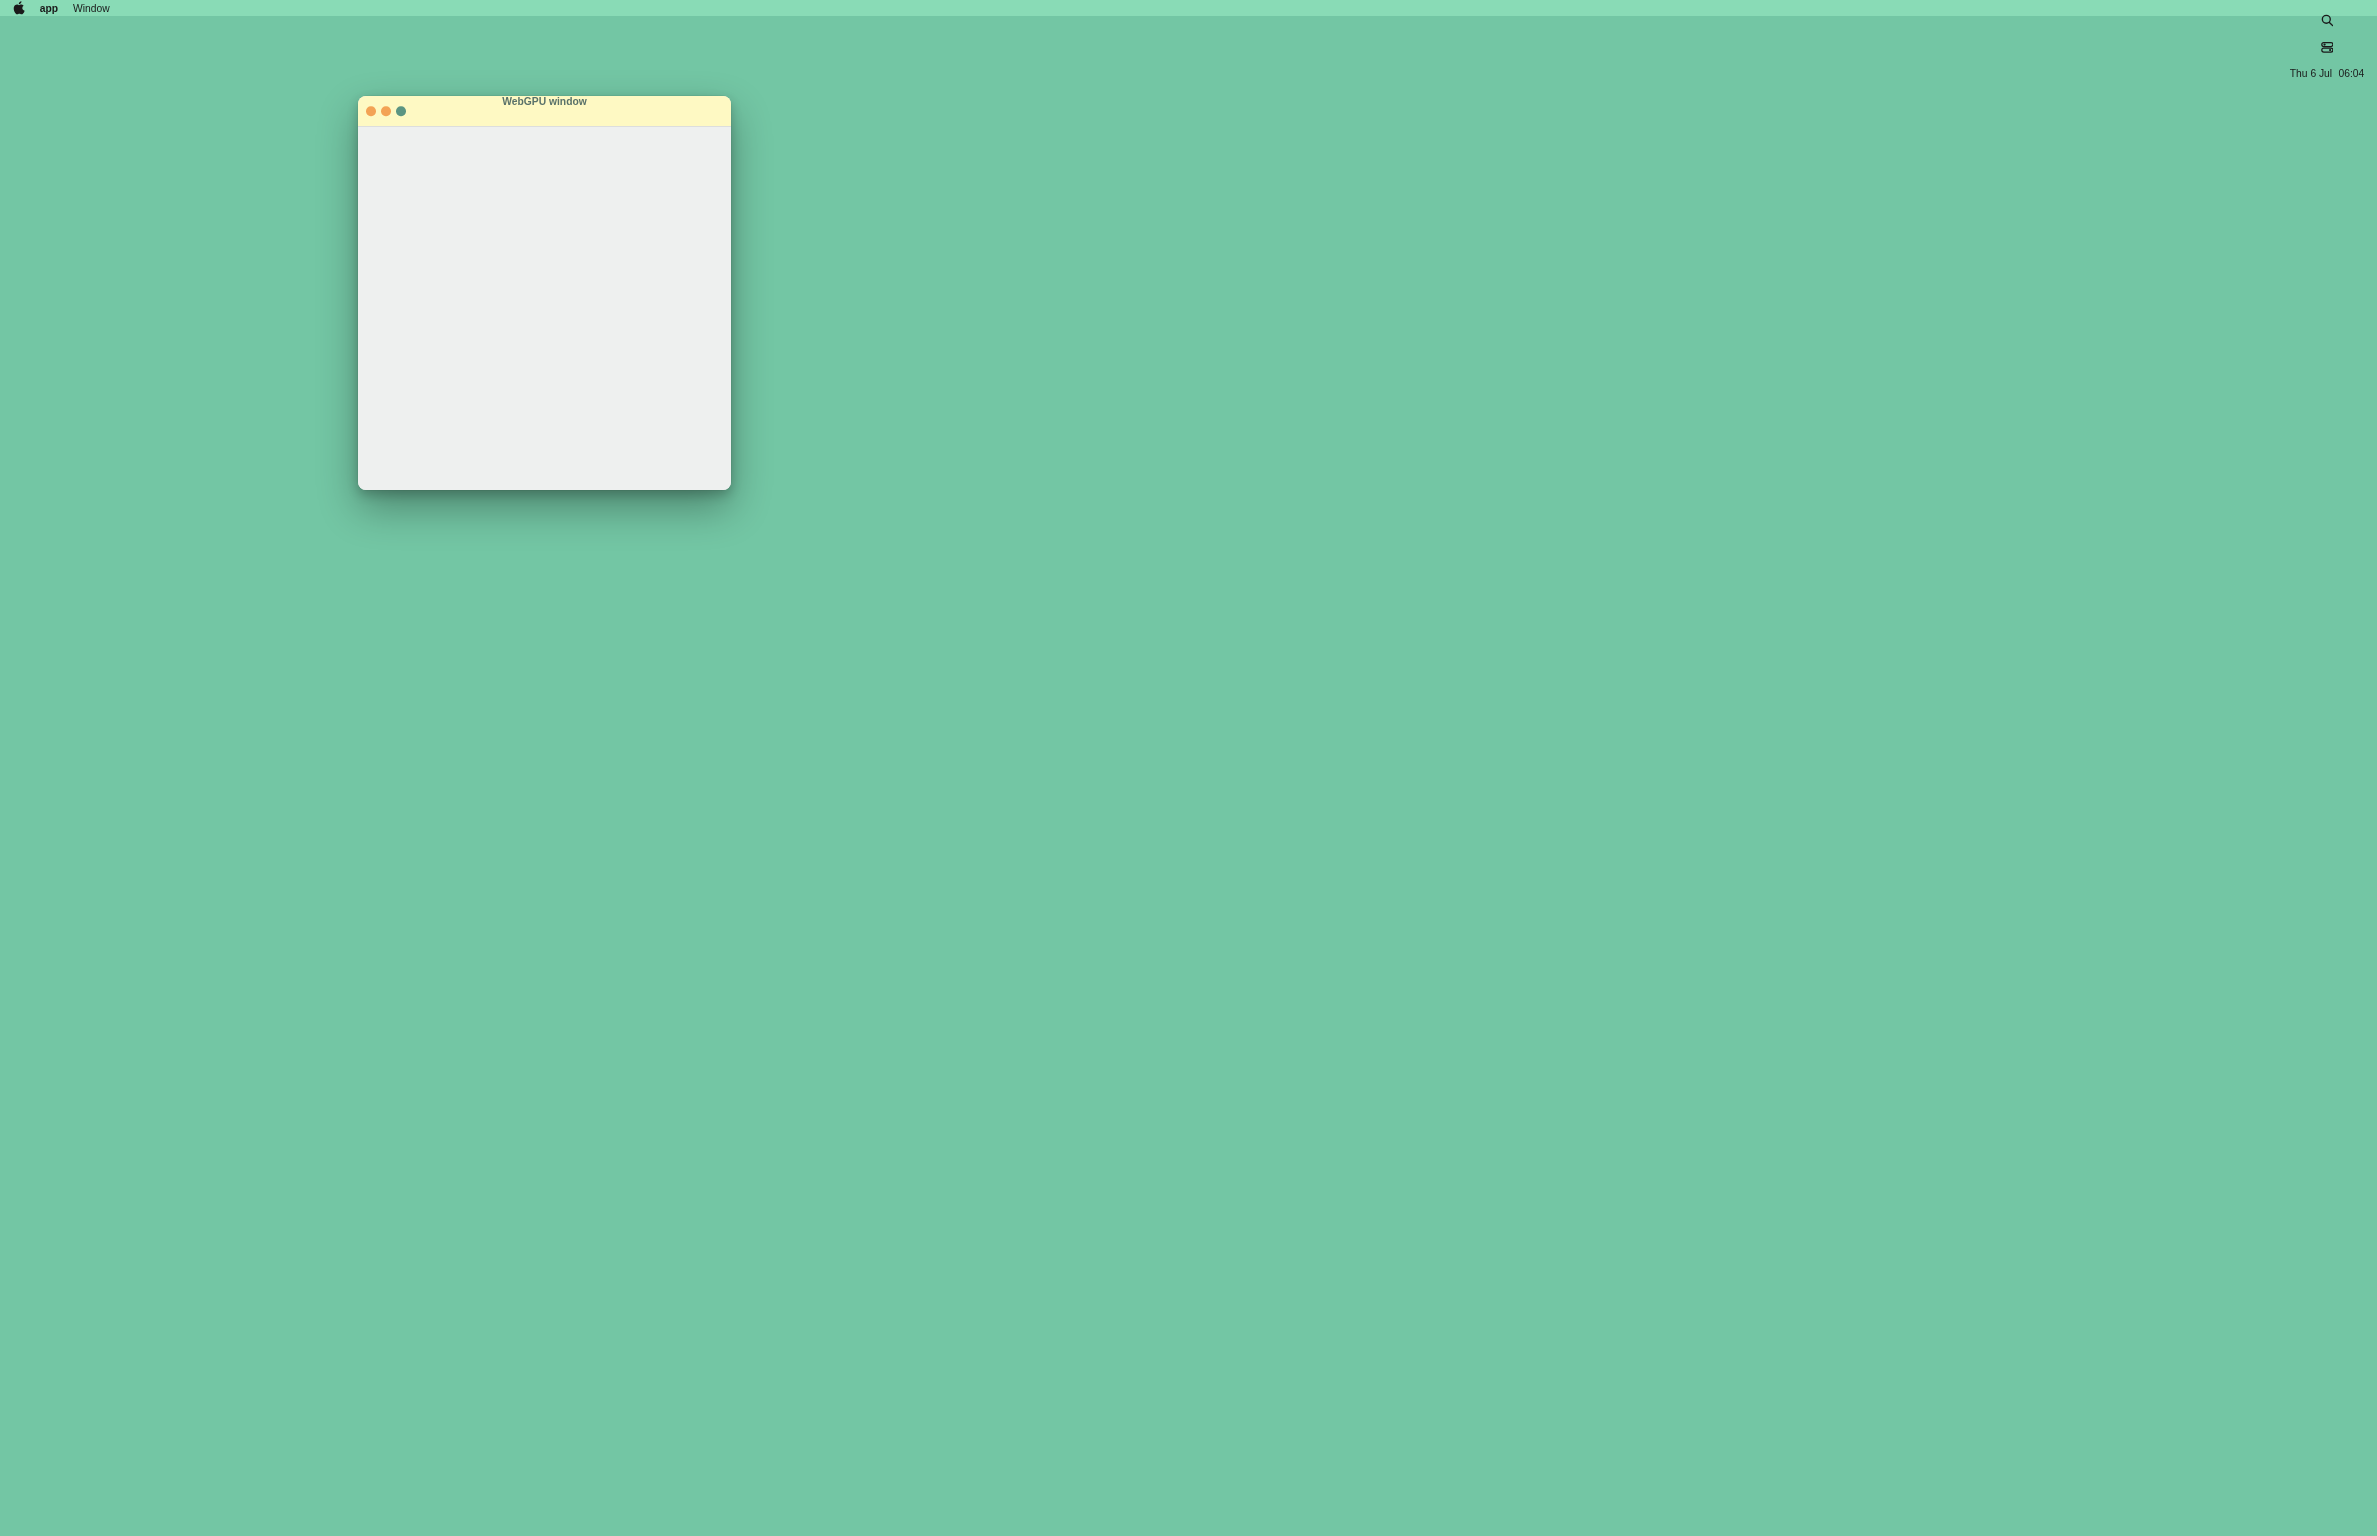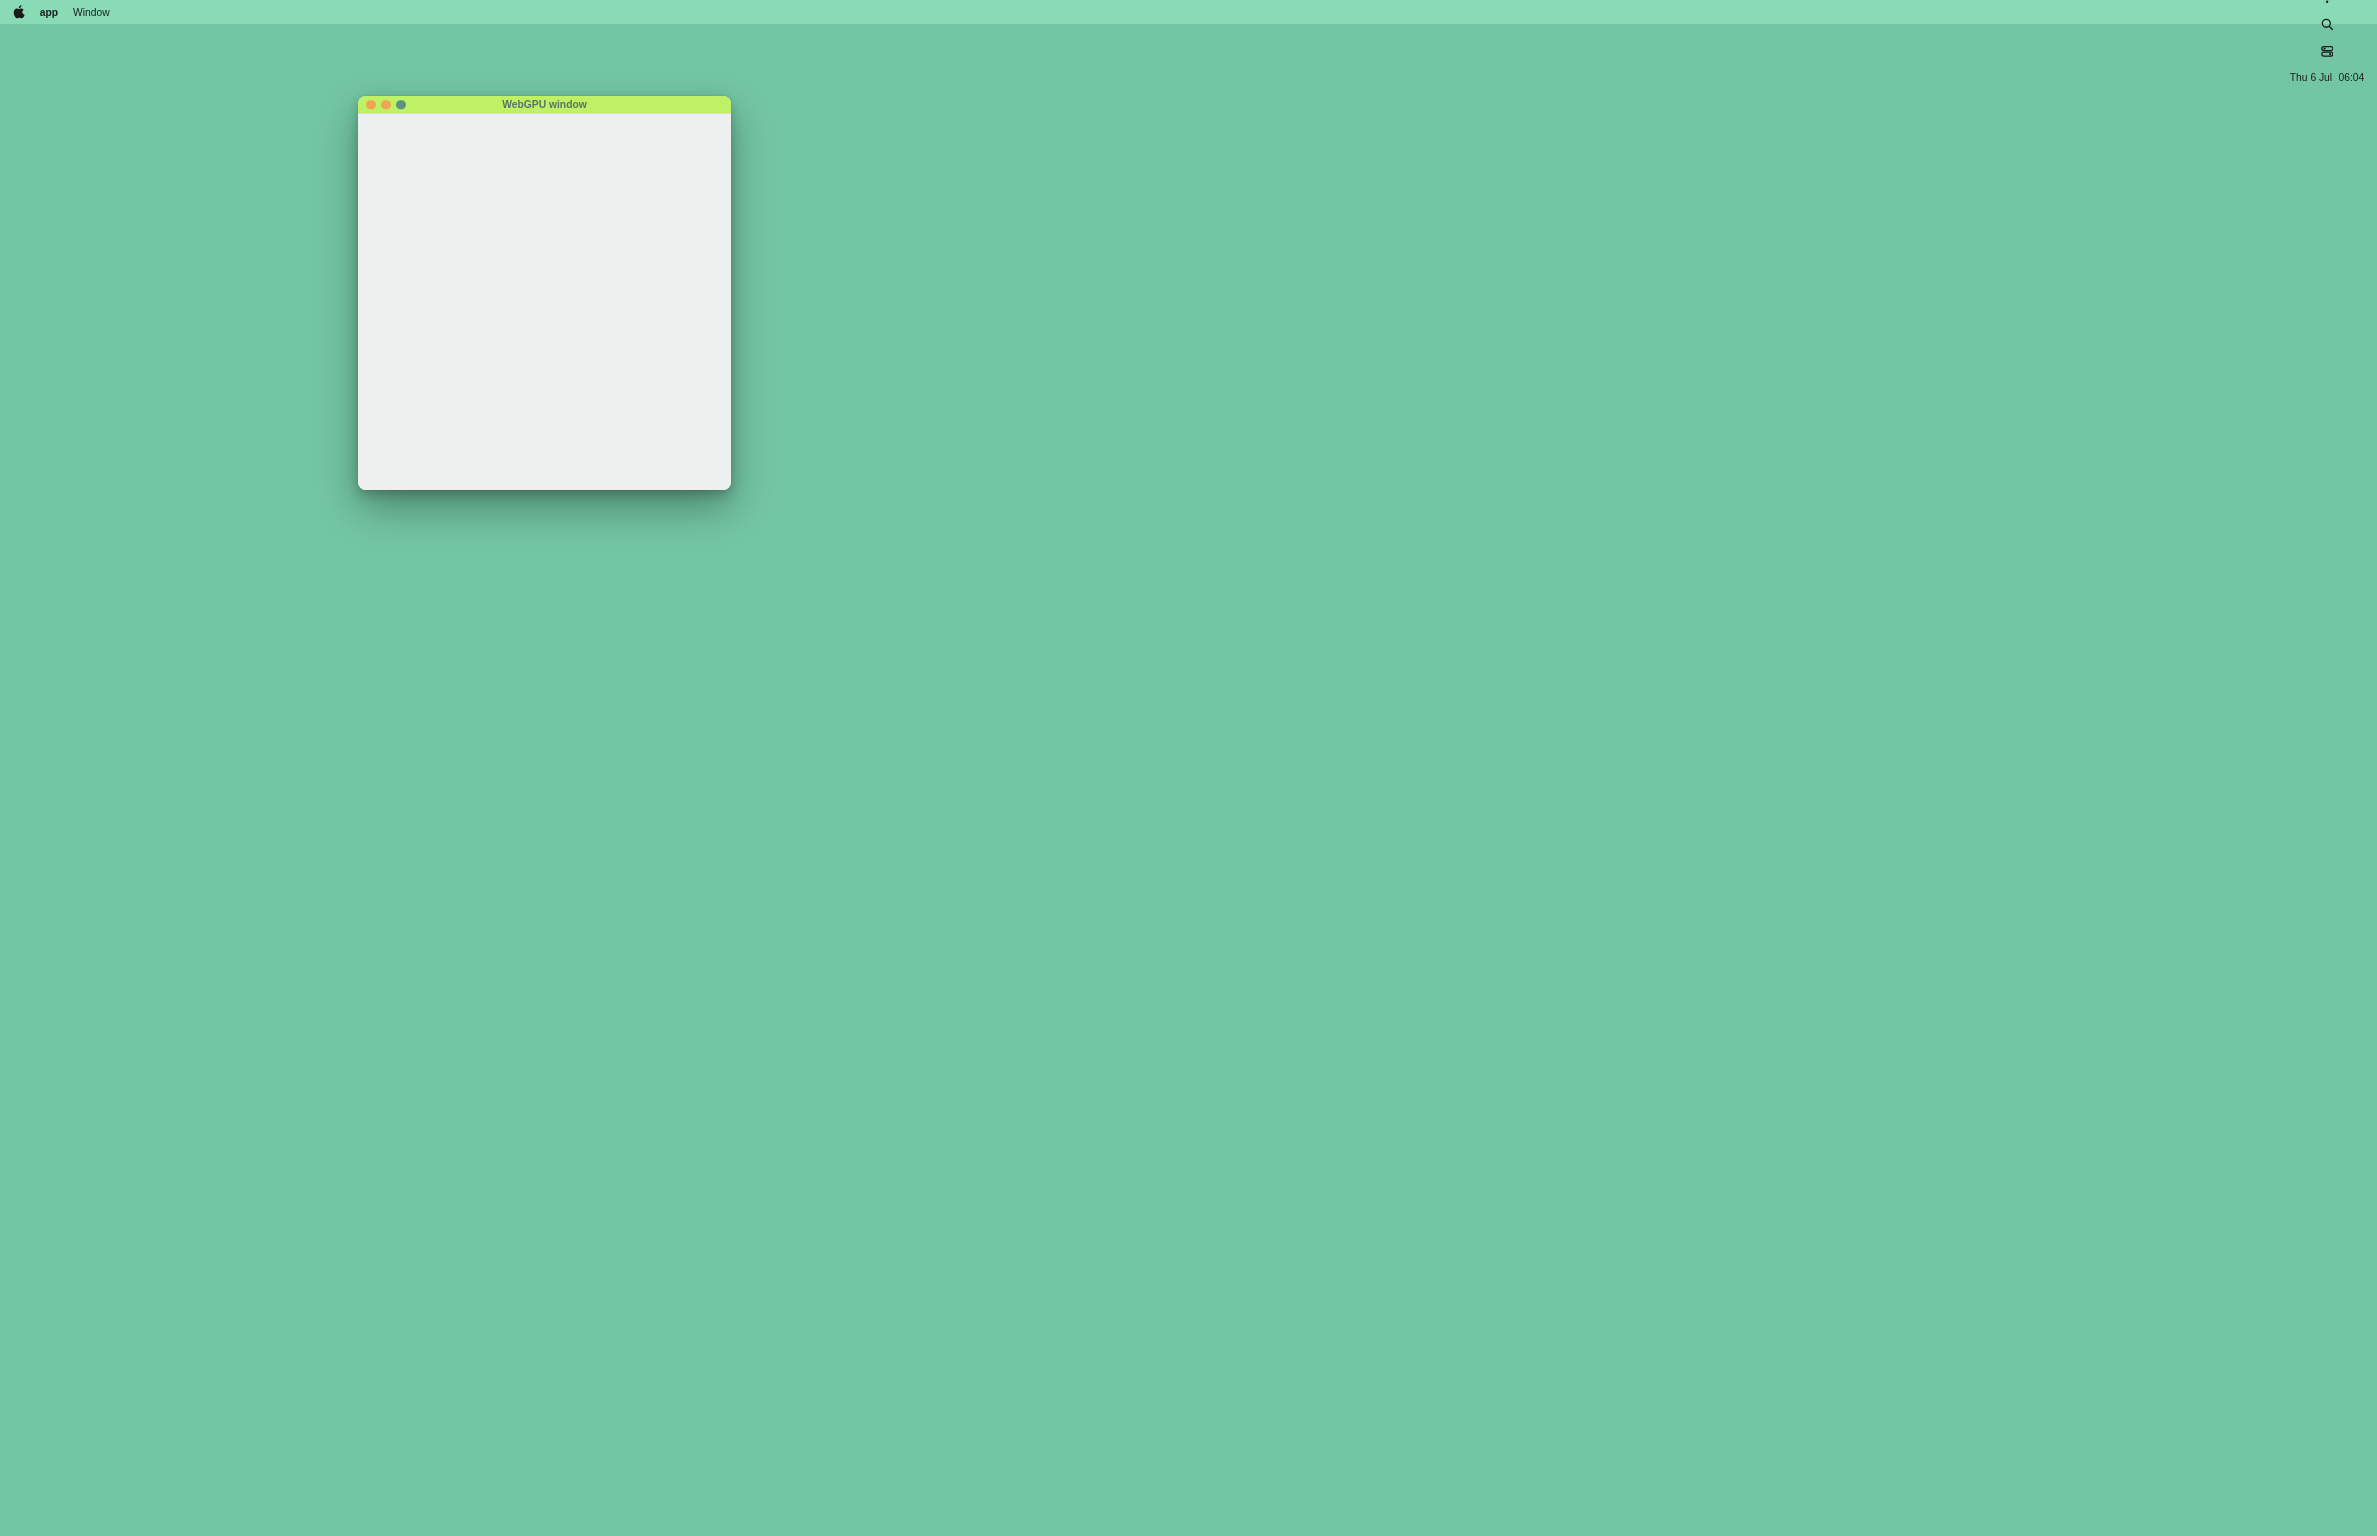--- a/index.html
+++ b/index.html
@@ -7,21 +7,21 @@
     body {
       font-family: -apple-system, BlinkMacSystemFont, "Helvetica Neue", Arial, sans-serif;
       background: #73c6a4;
       position: relative;
     }
 
     
     .menubar {
       position: absolute;
       top: 0; left: 0; right: 0;
-      height: 24px;
+      height: 16px;
       background: #89dbb6;
       display: flex;
       align-items: center;
       justify-content: space-between;
       padding: 0 12.7px;
       color: #1a1a1a;
       font-size: 10.3px;
       font-weight: 400;
     }
     .menubar-left { display: flex; align-items: center; gap: 15px; }
@@ -50,25 +50,25 @@
       border-radius: 8px;
       box-shadow:
         0 17.5px 40px rgba(0,0,0,0.32),
         0 4.8px 11px rgba(0,0,0,0.20),
         0 0 0 0.4px rgba(0,0,0,0.08);
       overflow: hidden;
       display: flex;
       flex-direction: column;
     }
     .titlebar {
-      height: 18px;
-      background: #bef264;
+      height: 31px;
+      background: #fef9c3;
       border-bottom: 0.8px solid #dcdedd;
       display: flex;
-      align-items: center;
+      align-items: flex-start;
       position: relative;
       flex: 0 0 auto;
     }
     .traffic-lights {
       position: absolute;
       left: 8px;
       top: 50%;
       transform: translateY(-50%);
       display: flex;
       gap: 5.6px;

